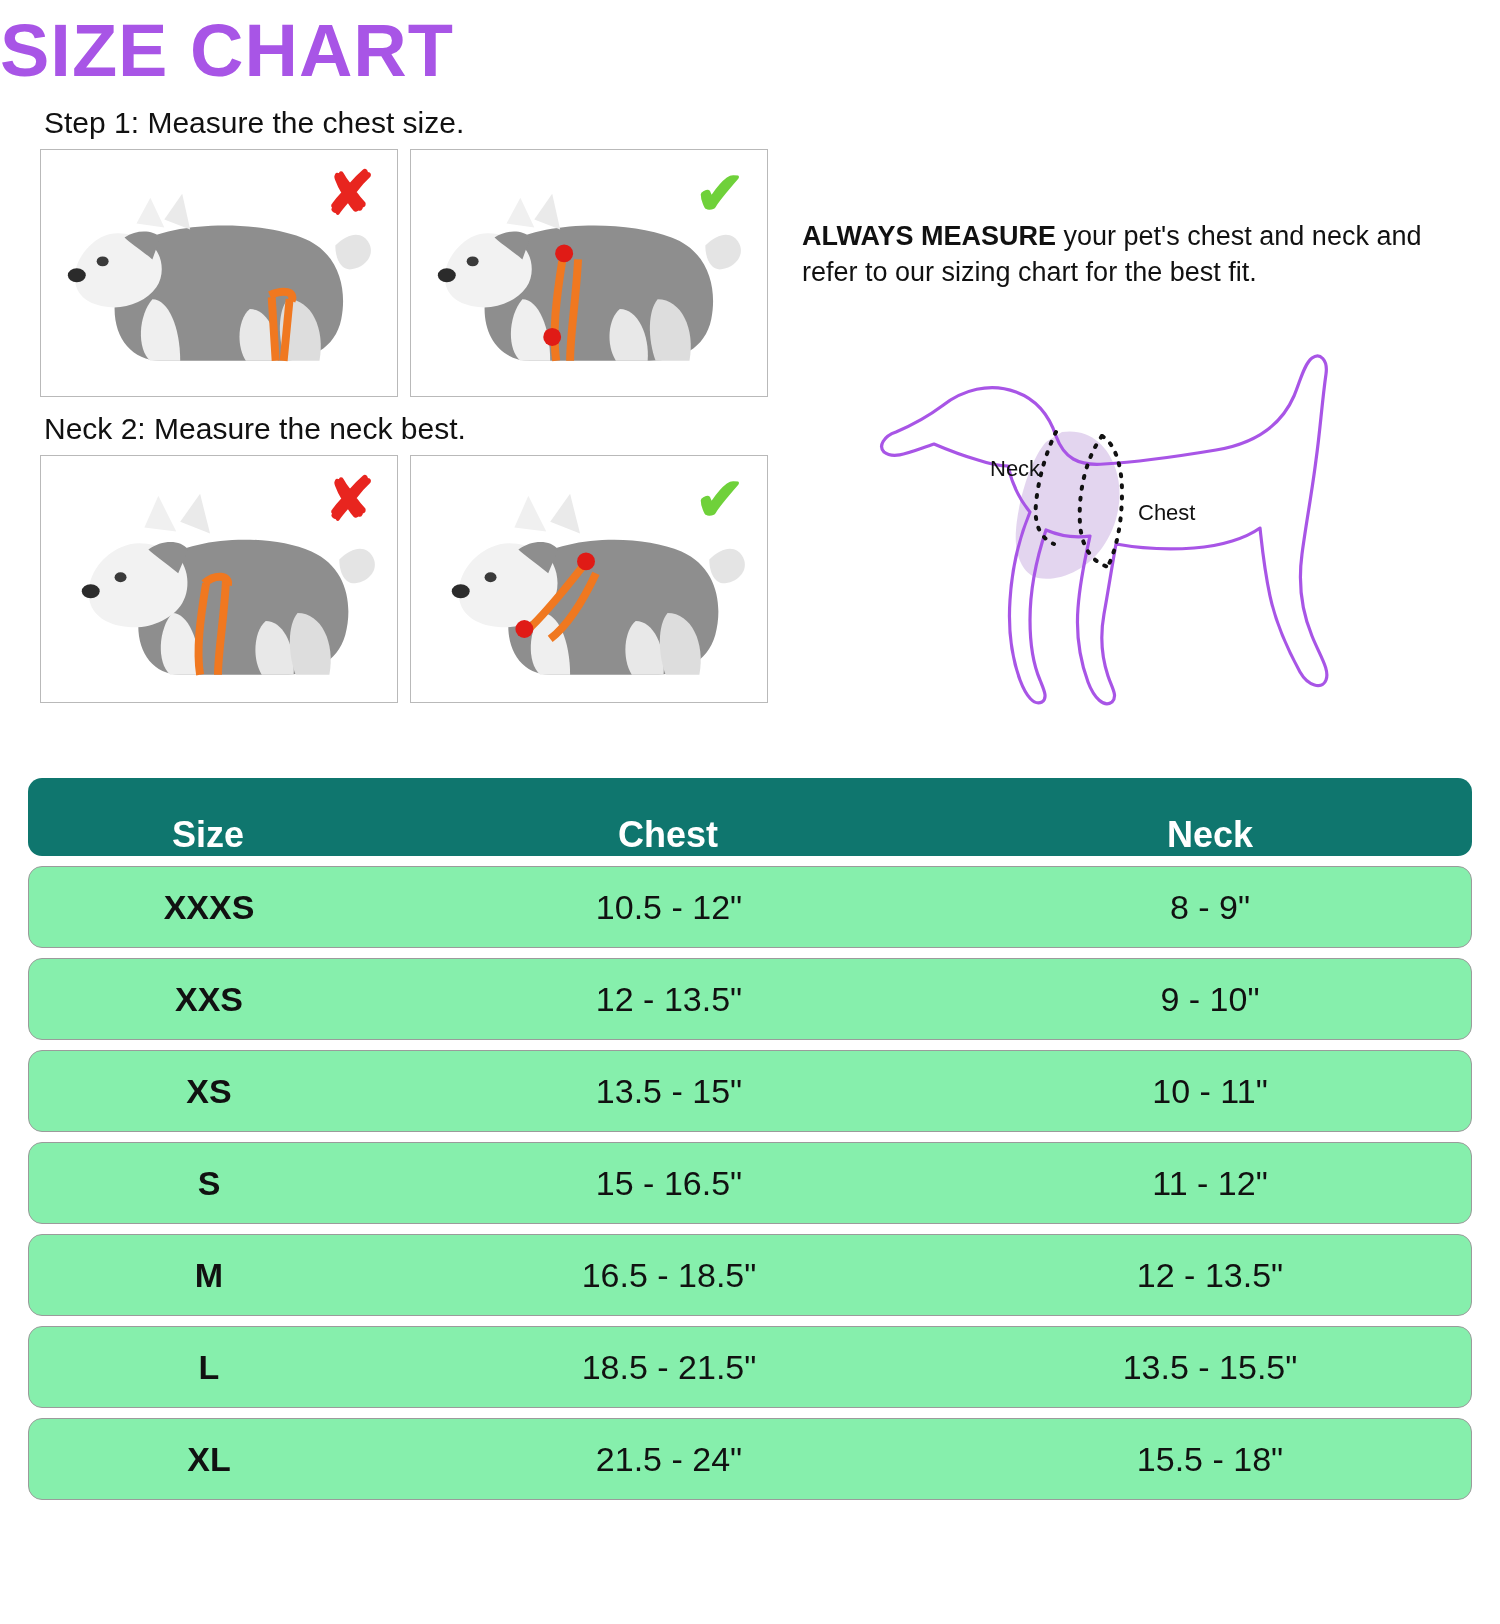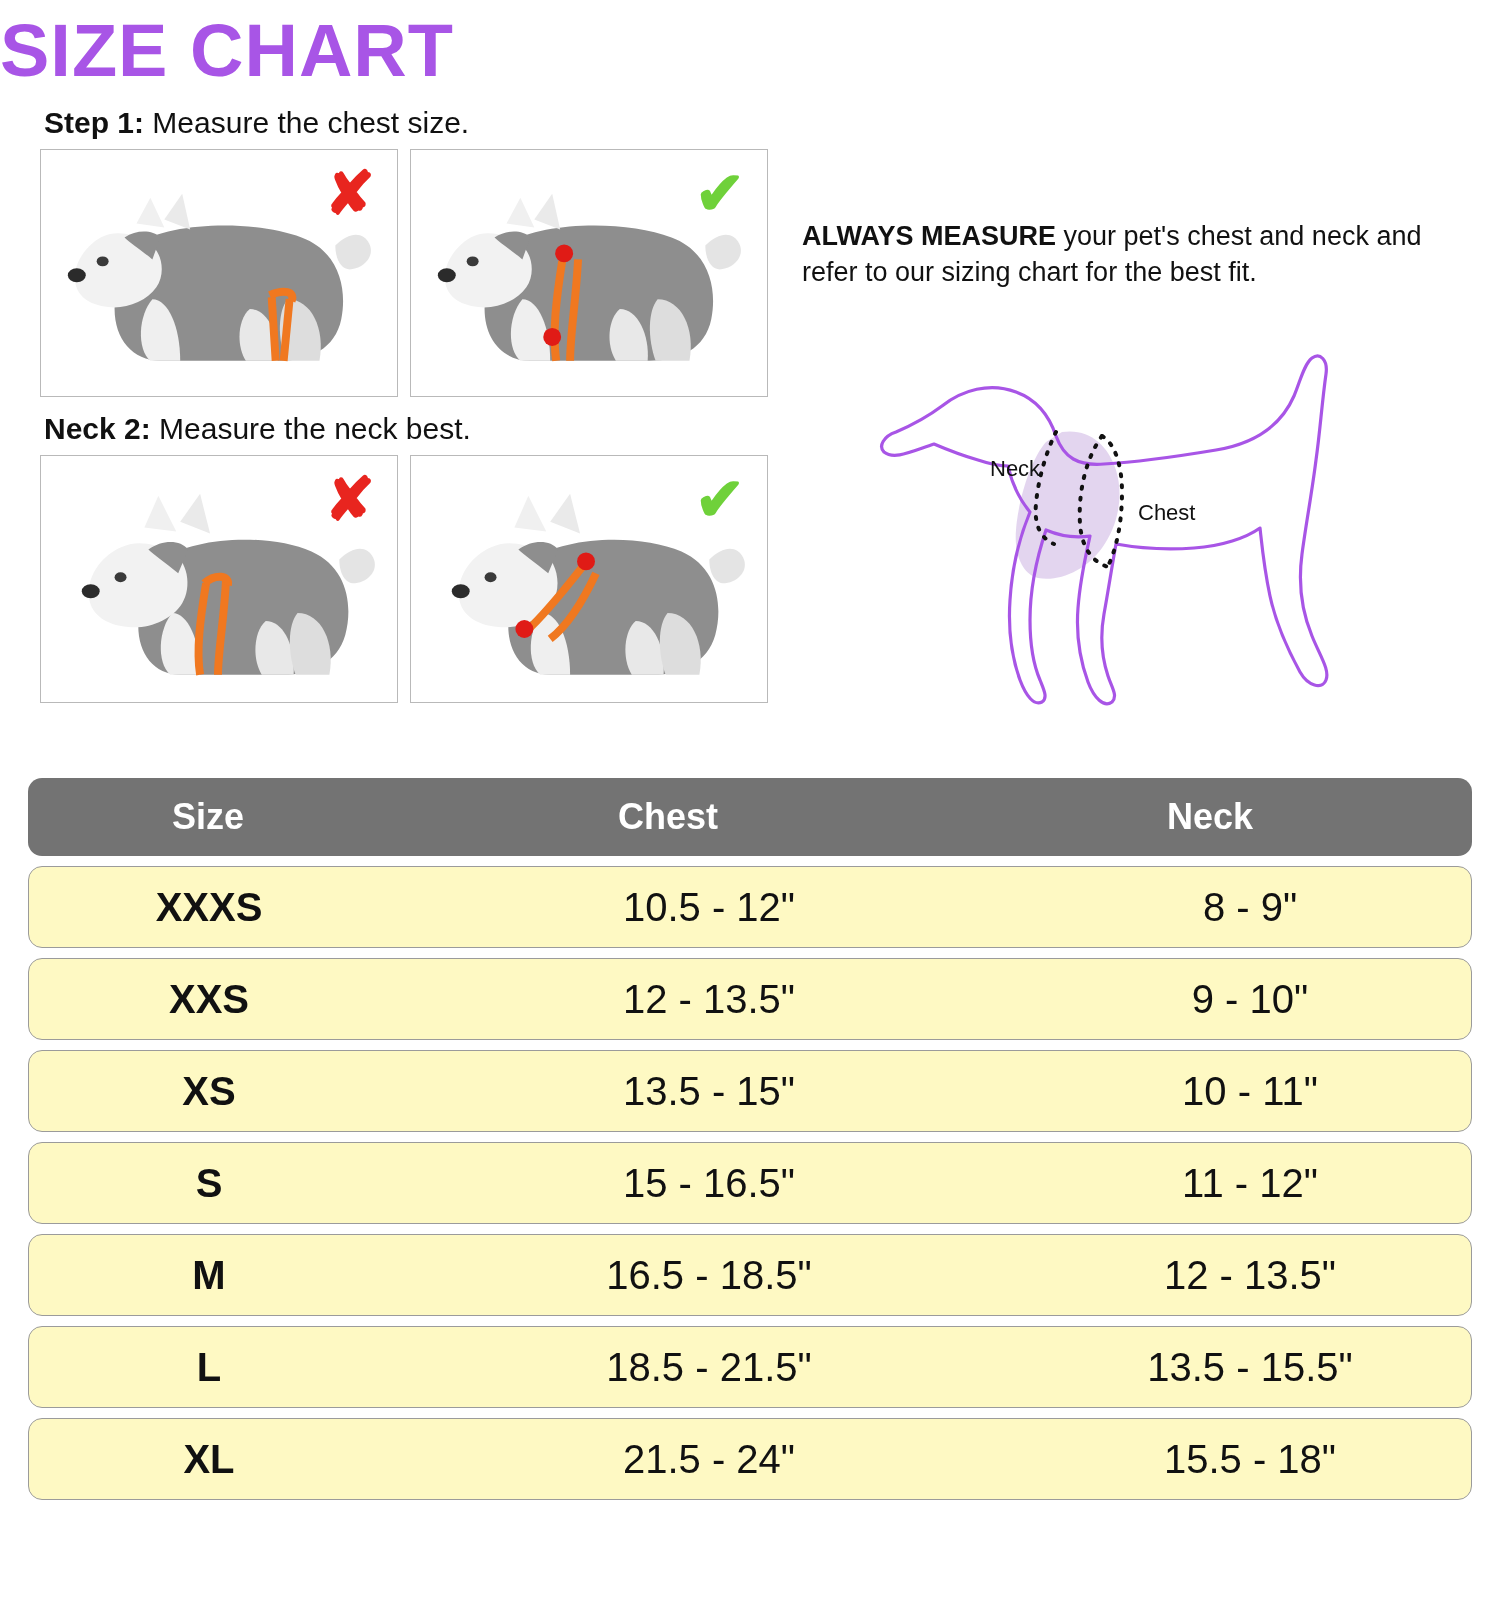--- a/index.html
+++ b/index.html
@@ -30,21 +30,21 @@
   .top-area {
     position: relative;
     padding: 0 40px;
   }
   .step-label {
     font-size: 30px;
     color: #111;
     margin: 14px 0 8px 4px;
     line-height: 1.2;
   }
-  .step-label b { font-weight: bold; }
+  .step-label b { font-weight: normal; }
   .photo-row {
     display: flex;
     gap: 12px;
   }
   .photo {
     position: relative;
     width: 358px;
     height: 248px;
     border: 1px solid #b9b9b9;
     background: #ffffff;
@@ -86,39 +86,38 @@
 
   
   .table-wrap {
     position: absolute;
     left: 28px;
     top: 778px;
     width: 1444px;
   }
   .t-head {
     display: flex;
-    background: #737373;
+    background: #0f766e;
     border-radius: 14px;
     height: 78px;
-    align-items: center;
+    align-items: flex-end;
     color: #fff;
     font-size: 36px;
     font-weight: bold;
   }
   .t-row {
     display: flex;
     align-items: center;
     height: 82px;
     margin-top: 10px;
     border: 1px solid #9b9b9b;
     border-radius: 14px;
-    background: #fef9c3;
-    font-size: 40px;
+    background: #86efac;
+    font-size: 34px;
     color: #111;
-    gap: 40px;
   }
   .c-size { width: 360px; text-align: center; font-weight: bold; }
   .c-chest { width: 560px; text-align: center; }
   .c-neck { flex: 1; text-align: center; }
   .t-head .c-size, .t-head .c-chest, .t-head .c-neck { font-weight: bold; }
 </style>
 </head>
 <body>
 
 <div id="page">

